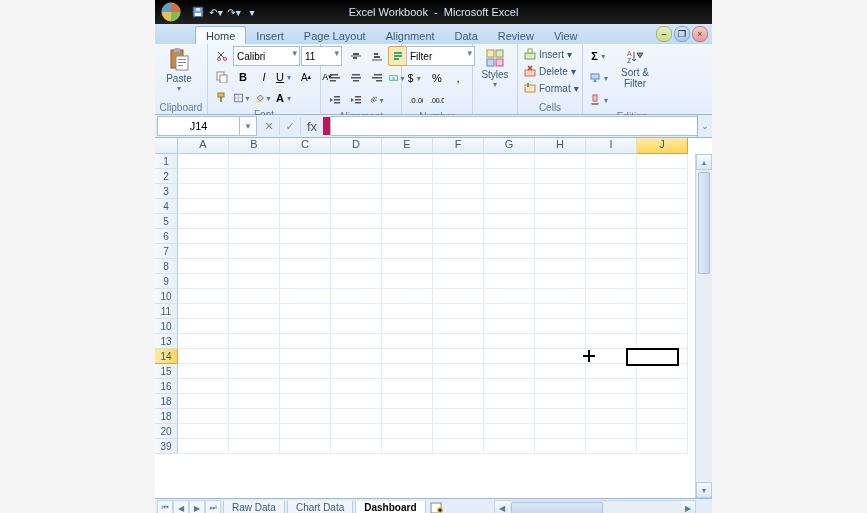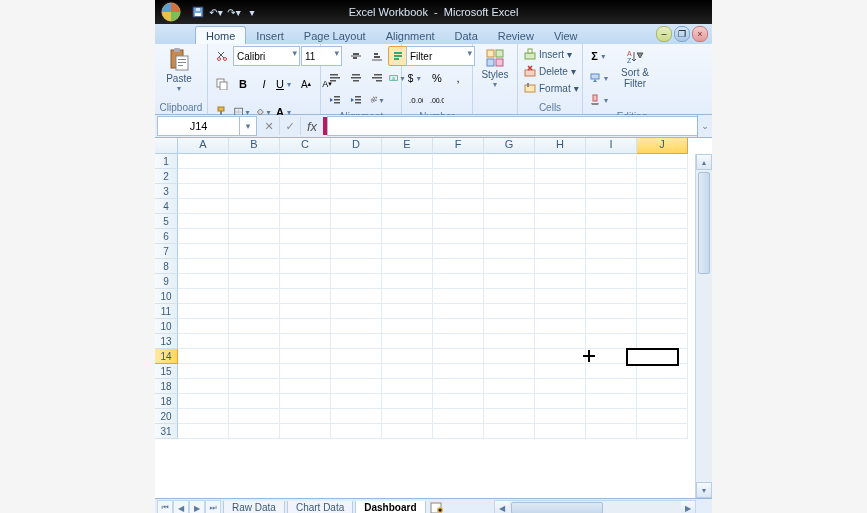--- a/index.html
+++ b/index.html
@@ -39,21 +39,21 @@
 .dd{display:flex;align-items:center}
 .dd-arrow{width:9px;height:18px;border:1px solid transparent;display:flex;align-items:center;justify-content:center;font-size:8px;color:#5a7aa0}
 .cells-menu{display:flex;flex-direction:column;gap:1px}
 .cells-item{display:flex;align-items:center;gap:3px;font-size:10px;color:#3b5a7a;padding:0 2px;height:16px}
 
 .fbar{height:22px;background:#e4eefb;border-bottom:1px solid #9bb7d7;display:flex;align-items:center}
 .name-box{width:98px;height:18px;margin:0 2px;background:#fff;border:1px solid #a8c0dc;display:flex;align-items:center;position:relative}
 .name-box-text{flex:1;text-align:center;font-size:11px}
 .name-box-dd{width:16px;height:18px;border-left:1px solid #a8c0dc;display:flex;align-items:center;justify-content:center;font-size:9px;color:#5a7aa0}
 .fx-cancel,.fx-ok{width:20px;height:18px;display:flex;align-items:center;justify-content:center;color:#888;border-right:1px solid #ccd9eb}
-.fx-label{width:22px;height:18px;display:flex;align-items:center;justify-content:center;font-style:italic;font-size:13px;color:#555;border-right:4px solid #be185d}
+.fx-label{width:22px;height:18px;display:flex;align-items:center;justify-content:center;font-size:13px;color:#555;border-right:7px solid #be185d}
 .formula-input{flex:1;height:18px;background:#fff;border:1px solid #a8c0dc;margin-right:14px}
 .fbar-expand{position:absolute;right:0;width:14px;height:22px;display:flex;align-items:center;justify-content:center;background:#e4eefb;border-left:1px solid #9bb7d7;font-size:9px;color:#5a7aa0}
 .fbar{position:relative}
 
 .grid-wrap{position:relative;height:360px;background:#fff;display:flex;flex-direction:column}
 .col-headers{display:flex;height:16px}
 .corner{width:22px;background:linear-gradient(#f7fafd,#e4eff7);border-right:1px solid #b6cde2;border-bottom:1px solid #b6cde2}
 .col-h{width:50px;text-align:center;font-size:11px;background:linear-gradient(#f7fafd,#e4eff7);border-right:1px solid #d4e2ee;border-bottom:1px solid #b6cde2;color:#3b5a7a}
 .col-h.sel{background:linear-gradient(#ffe9a3,#ffd65e);border-color:#e6a23c}
 .grid-body{flex:1;overflow:hidden;position:relative}
@@ -148,21 +148,21 @@
             </span>
           <span>Paste</span>
           <span style="font-size:8px;color:#5a7aa0">▾</span>
         </div>
       </div>
       <div class="group-label">Clipboard</div>
     </div>
 
     <div class="group" style="width:104px">
       <div class="group-body">
-          <div class="stack" style="gap:8px">
+          <div class="stack" style="gap:1px">
         <div class="btn-row">
           <span class="mini-btn">
                 <svg width="12" height="12" viewBox="0 0 12 12">
                   <path d="M2 2l6 6M8 2l-6 6" stroke="#555"></path>
                   <circle cx="3" cy="9" r="1.5" fill="none" stroke="#c44"></circle>
                   <circle cx="9" cy="9" r="1.5" fill="none" stroke="#c44"></circle>
                 </svg>
               </span>
           <div class="font-select" style="width:48px">Calibri</div>
           <div class="font-select" style="width:22px">11</div>
@@ -643,20 +643,33 @@
             <div class="cell"></div>
             <div class="cell"></div>
             <div class="cell"></div>
             <div class="cell"></div>
             <div class="cell"></div>
             <div class="cell"></div>
             <div class="cell"></div>
             <div class="cell"></div>
           </div>
           <div class="row">
+            <div class="row-h">16</div>
+            <div class="cell"></div>
+            <div class="cell"></div>
+            <div class="cell"></div>
+            <div class="cell"></div>
+            <div class="cell"></div>
+            <div class="cell"></div>
+            <div class="cell"></div>
+            <div class="cell"></div>
+            <div class="cell"></div>
+            <div class="cell"></div>
+          </div>
+          <div class="row">
             <div class="row-h">18</div>
             <div class="cell"></div>
             <div class="cell"></div>
             <div class="cell"></div>
             <div class="cell"></div>
             <div class="cell"></div>
             <div class="cell"></div>
             <div class="cell"></div>
             <div class="cell"></div>
             <div class="cell"></div>
@@ -682,21 +695,21 @@
             <div class="cell"></div>
             <div class="cell"></div>
             <div class="cell"></div>
             <div class="cell"></div>
             <div class="cell"></div>
             <div class="cell"></div>
             <div class="cell"></div>
             <div class="cell"></div>
           </div>
           <div class="row">
-            <div class="row-h">31</div>
+            <div class="row-h">39</div>
             <div class="cell"></div>
             <div class="cell"></div>
             <div class="cell"></div>
             <div class="cell"></div>
             <div class="cell"></div>
             <div class="cell"></div>
             <div class="cell"></div>
             <div class="cell"></div>
             <div class="cell"></div>
             <div class="cell"></div>

